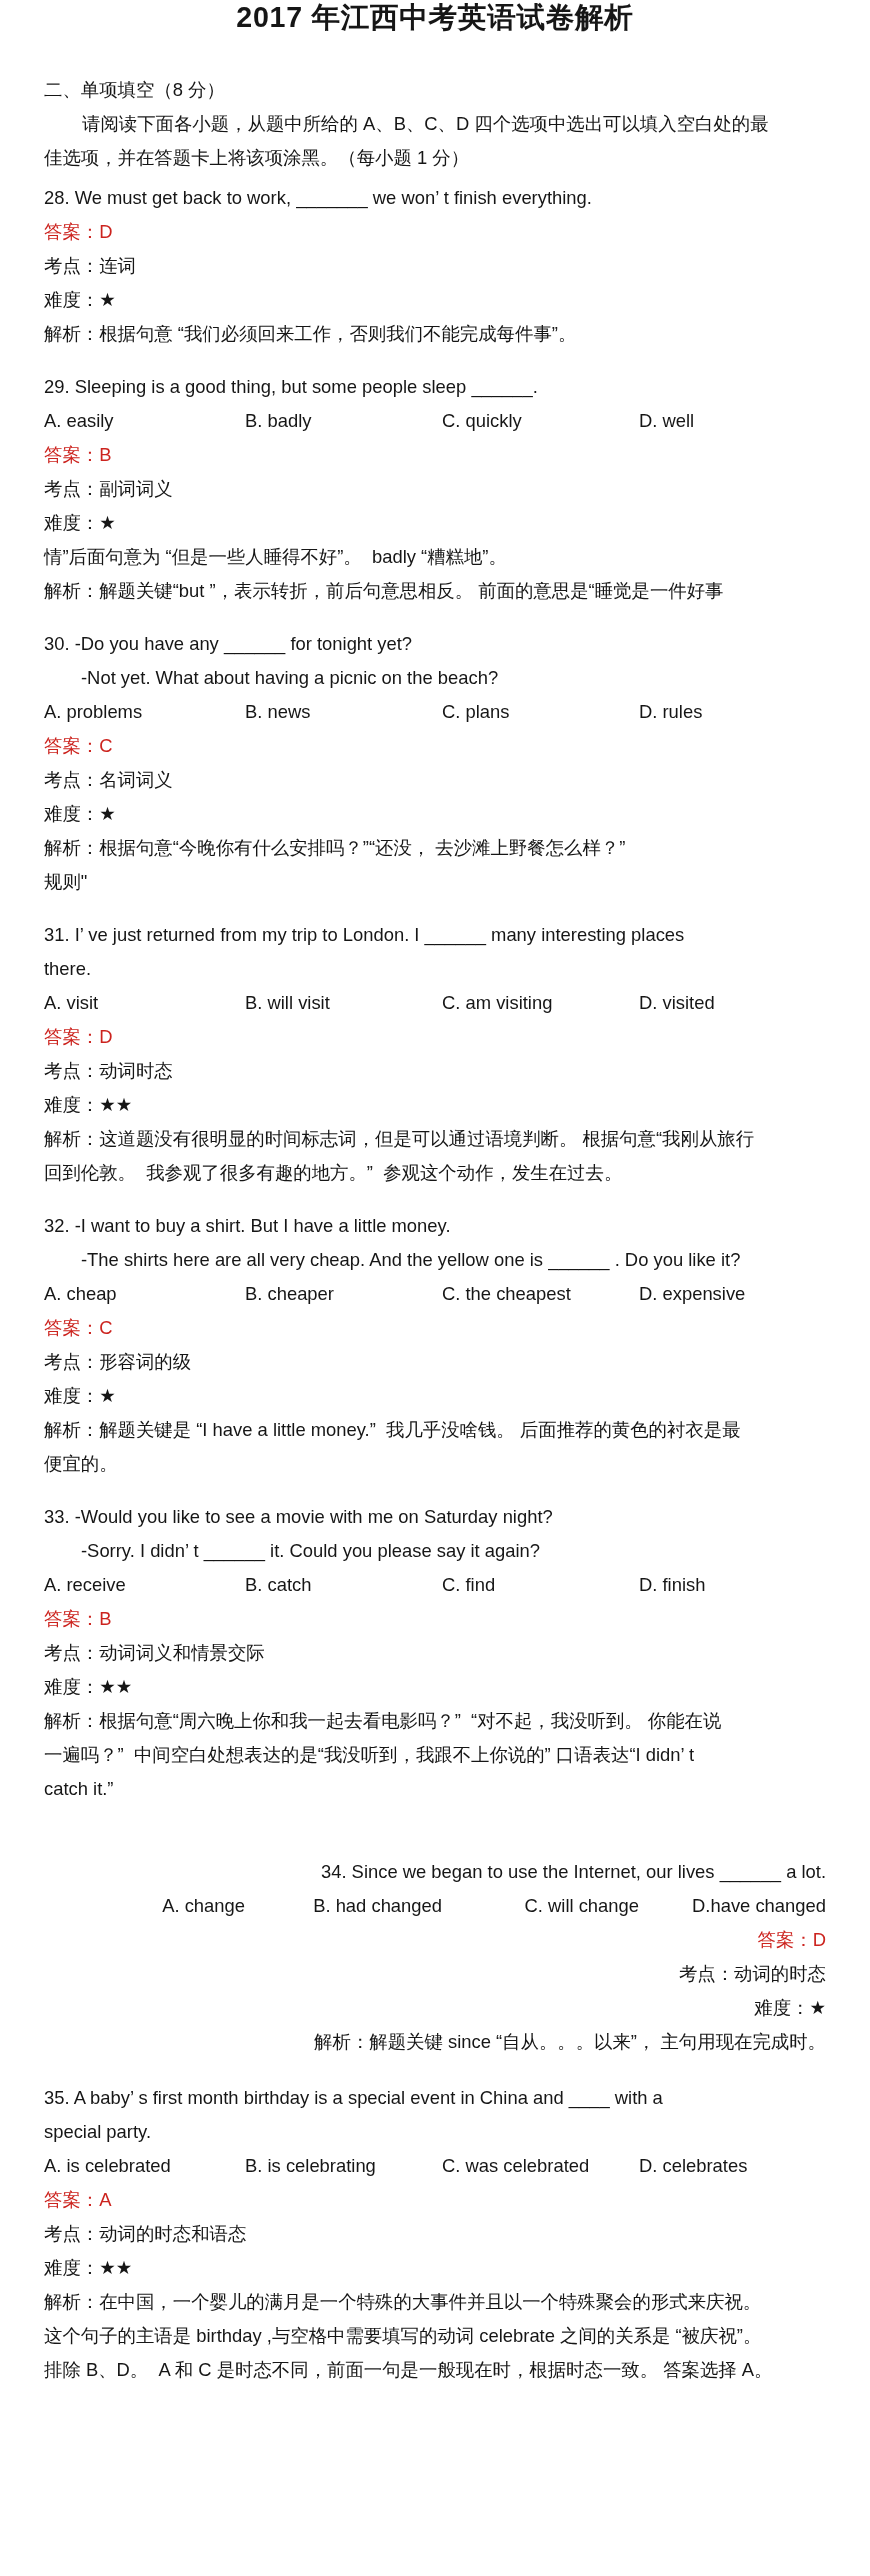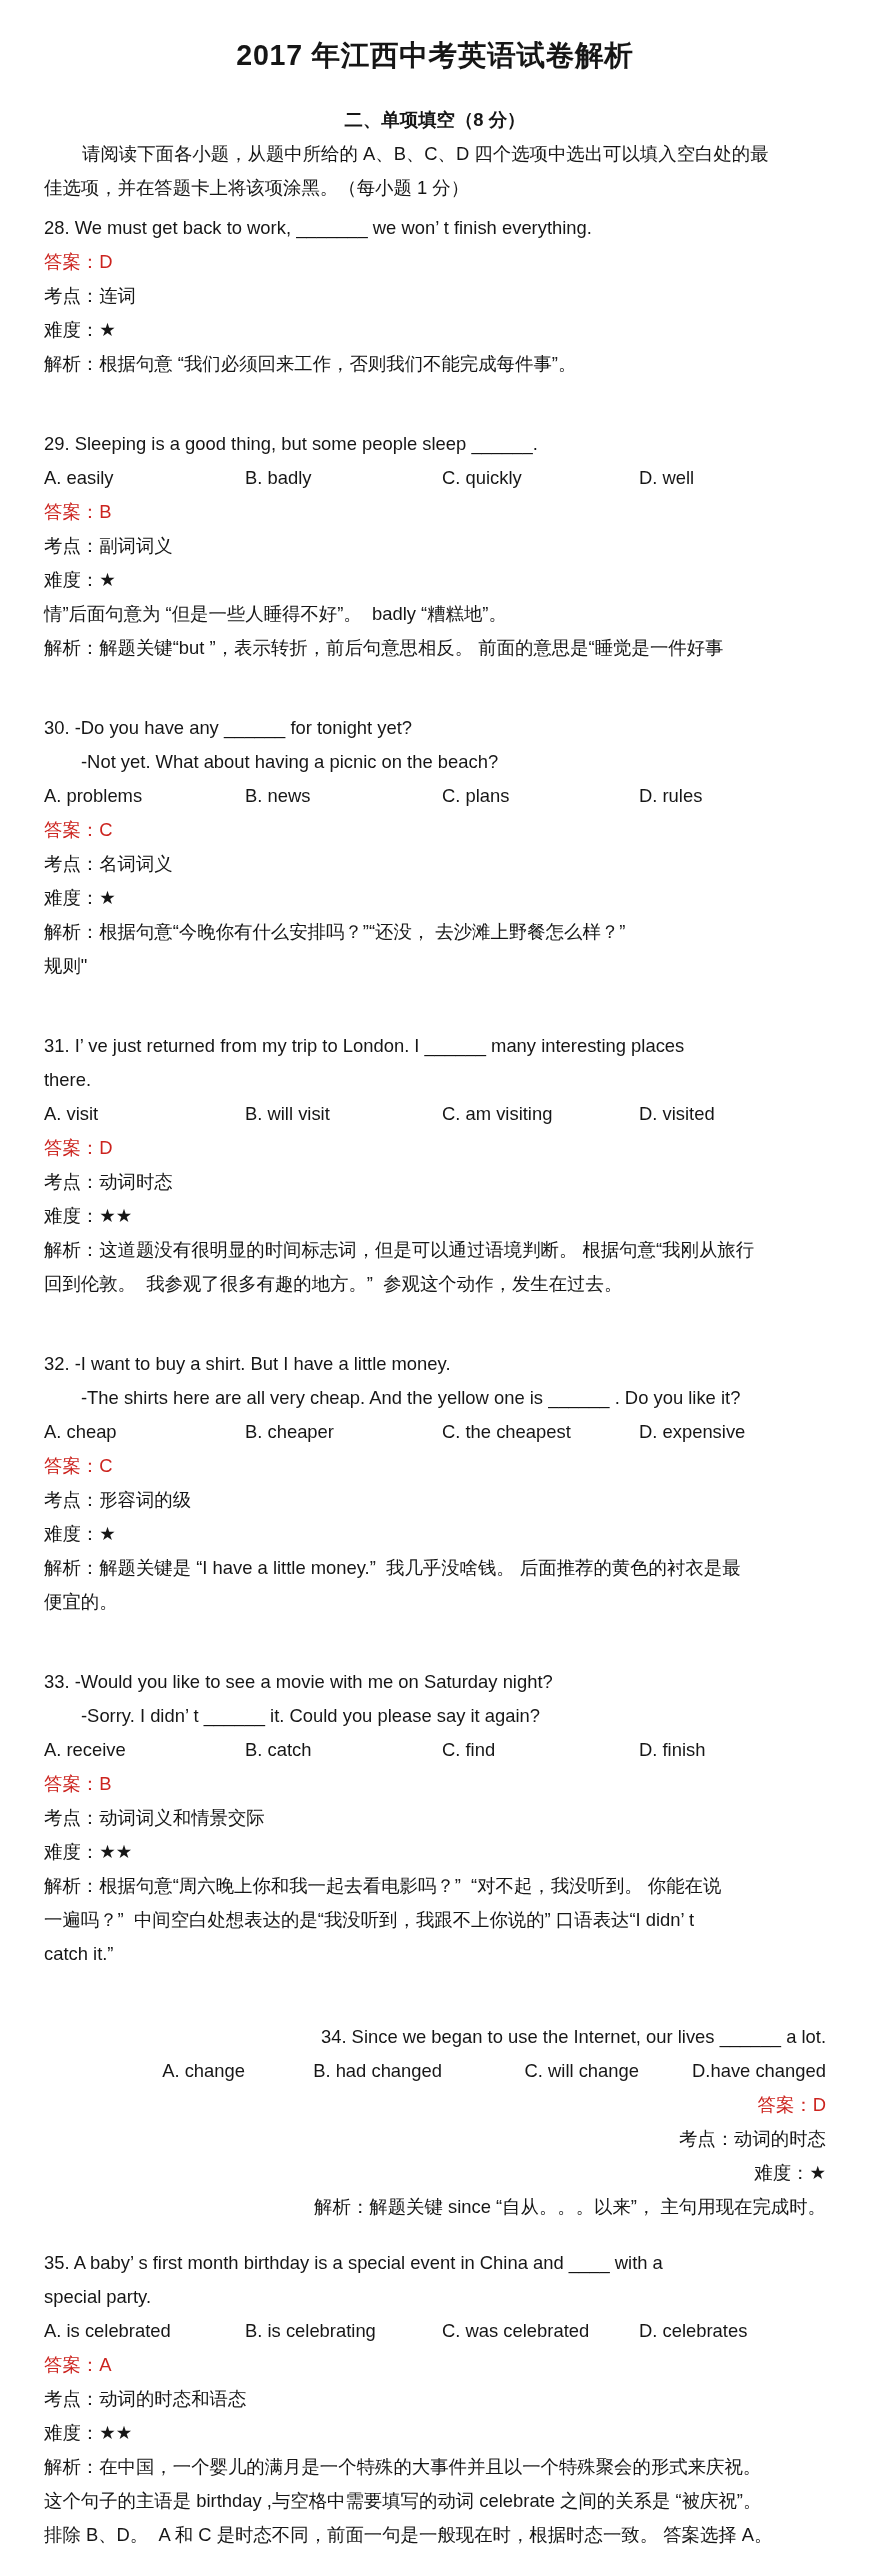--- a/index.html
+++ b/index.html
@@ -12,44 +12,42 @@
     min-height: 2576px;
     font-family: "Liberation Sans", "DejaVu Sans", sans-serif;
     color: #161616;
     -webkit-font-smoothing: antialiased;
   }
   .page {
     padding: 0 44px 27px 44px;
   }
   .doc-title {
     margin: 0;
-    padding-top: 38px;
     text-align: center;
     font-size: 28.6px;
     line-height: 34px;
     font-weight: 700;
     letter-spacing: 0.7px;
   }
   .section-heading {
-    margin-top: 31px;
+    margin-top: 39px;
     font-size: 19px;
     line-height: 34px;
-    font-weight: 700;
-    text-align: center;
+    font-weight: 400;
   }
   .line {
     font-size: 18.4px;
     line-height: 34px;
     white-space: pre-wrap;
   }
   .intro-line.first {
     text-indent: 38px;
   }
   .question {
-    margin-top: 46px;
+    margin-top: 19px;
   }
   #questions .question:first-child {
     margin-top: 6px;
   }
   
   #questions .question:nth-child(7) { margin-top: 49px; text-align: right; }
   #questions .question:nth-child(8) { margin-top: 22px; }
   .stem-line.indent {
     padding-left: 37px;
   }

